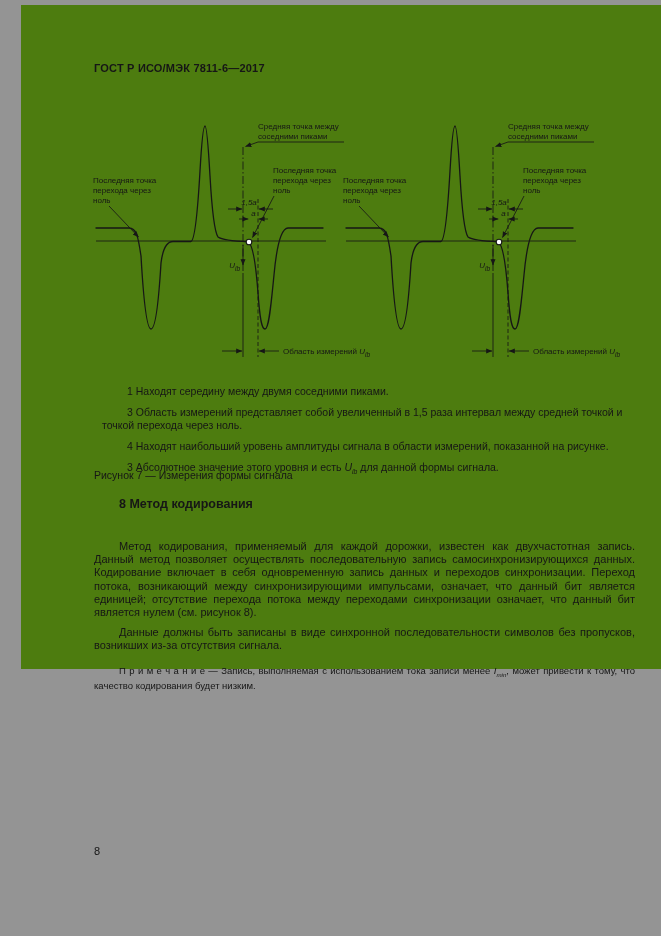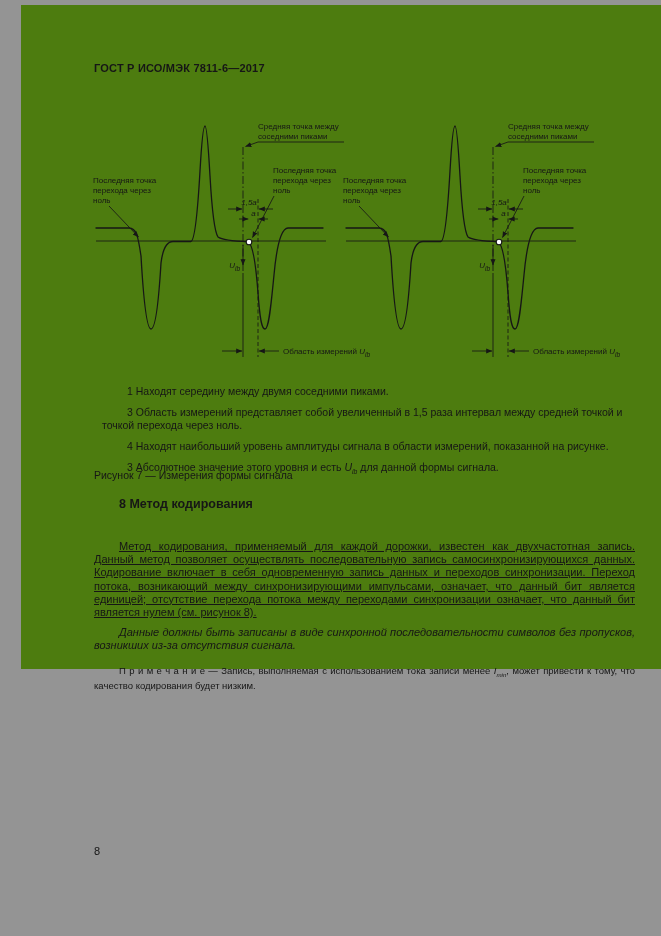--- a/index.html
+++ b/index.html
@@ -33,22 +33,22 @@
     font-size:10.5px;
   }
   .sec-heading{
     position:absolute;left:73px;top:492px;width:541px;
     font-size:12.5px;font-weight:bold;text-indent:25px;
   }
   .para{
     position:absolute;left:73px;width:541px;
     font-size:11px;line-height:13.2px;text-align:justify;text-indent:25px;
   }
-  #para1{top:524px;text-decoration:underline;}
-  #para2{top:610px;font-style:italic;}
+  #para1{top:524px;}
+  #para2{top:610px;}
   .note{
     position:absolute;left:73px;top:650px;width:541px;
     font-size:9.5px;line-height:11.5px;text-align:justify;text-indent:25px;
   }
   .pagenum{position:absolute;left:73px;top:840px;font-size:11px;}
   sub{font-size:0.65em;}
   i sub{font-style:italic;}
 </style>
 </head>
 <body>

